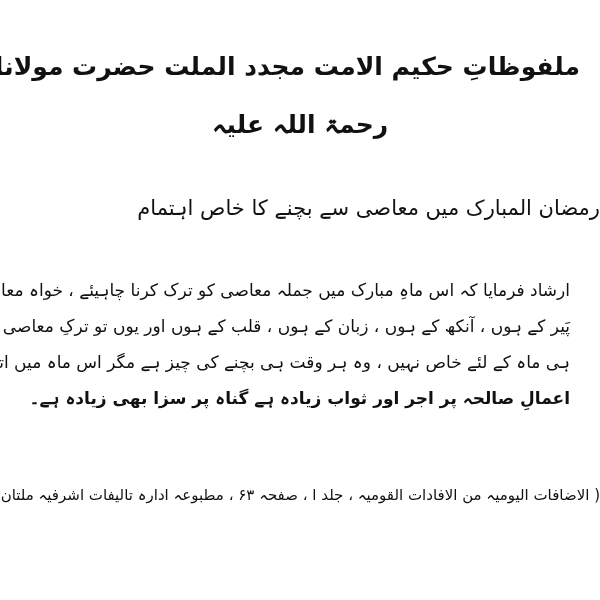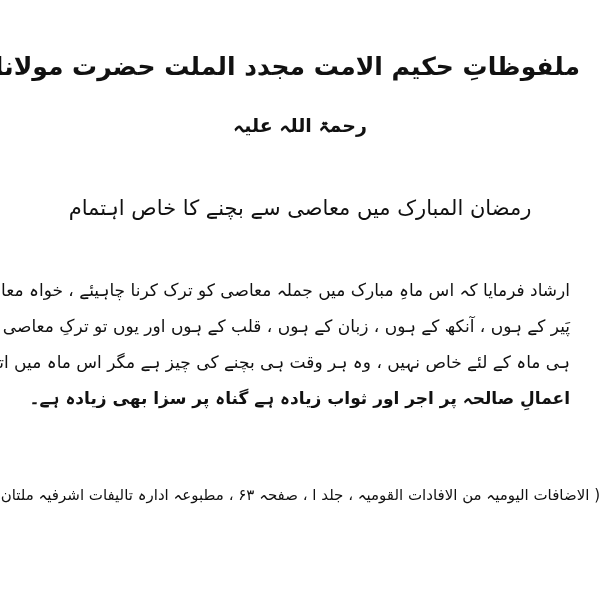--- a/index.html
+++ b/index.html
@@ -31,30 +31,30 @@
     line-height: 34px;
     white-space: nowrap;
     letter-spacing: -0.5px;
   }
   .subtitle {
     position: absolute;
     top: 111px;
     left: 0;
     right: 0;
     text-align: center;
-    font-size: 19px;
+    font-size: 25px;
     font-weight: bold;
     line-height: 28px;
   }
   .heading {
     position: absolute;
     top: 193px;
     left: 0;
     right: 0;
-    text-align: center;
+    text-align: right;
     font-size: 21px;
     line-height: 30px;
     white-space: nowrap;
   }
   .body-text {
     position: absolute;
     top: 272px;
     left: 40px;
     right: 30px;
   }

